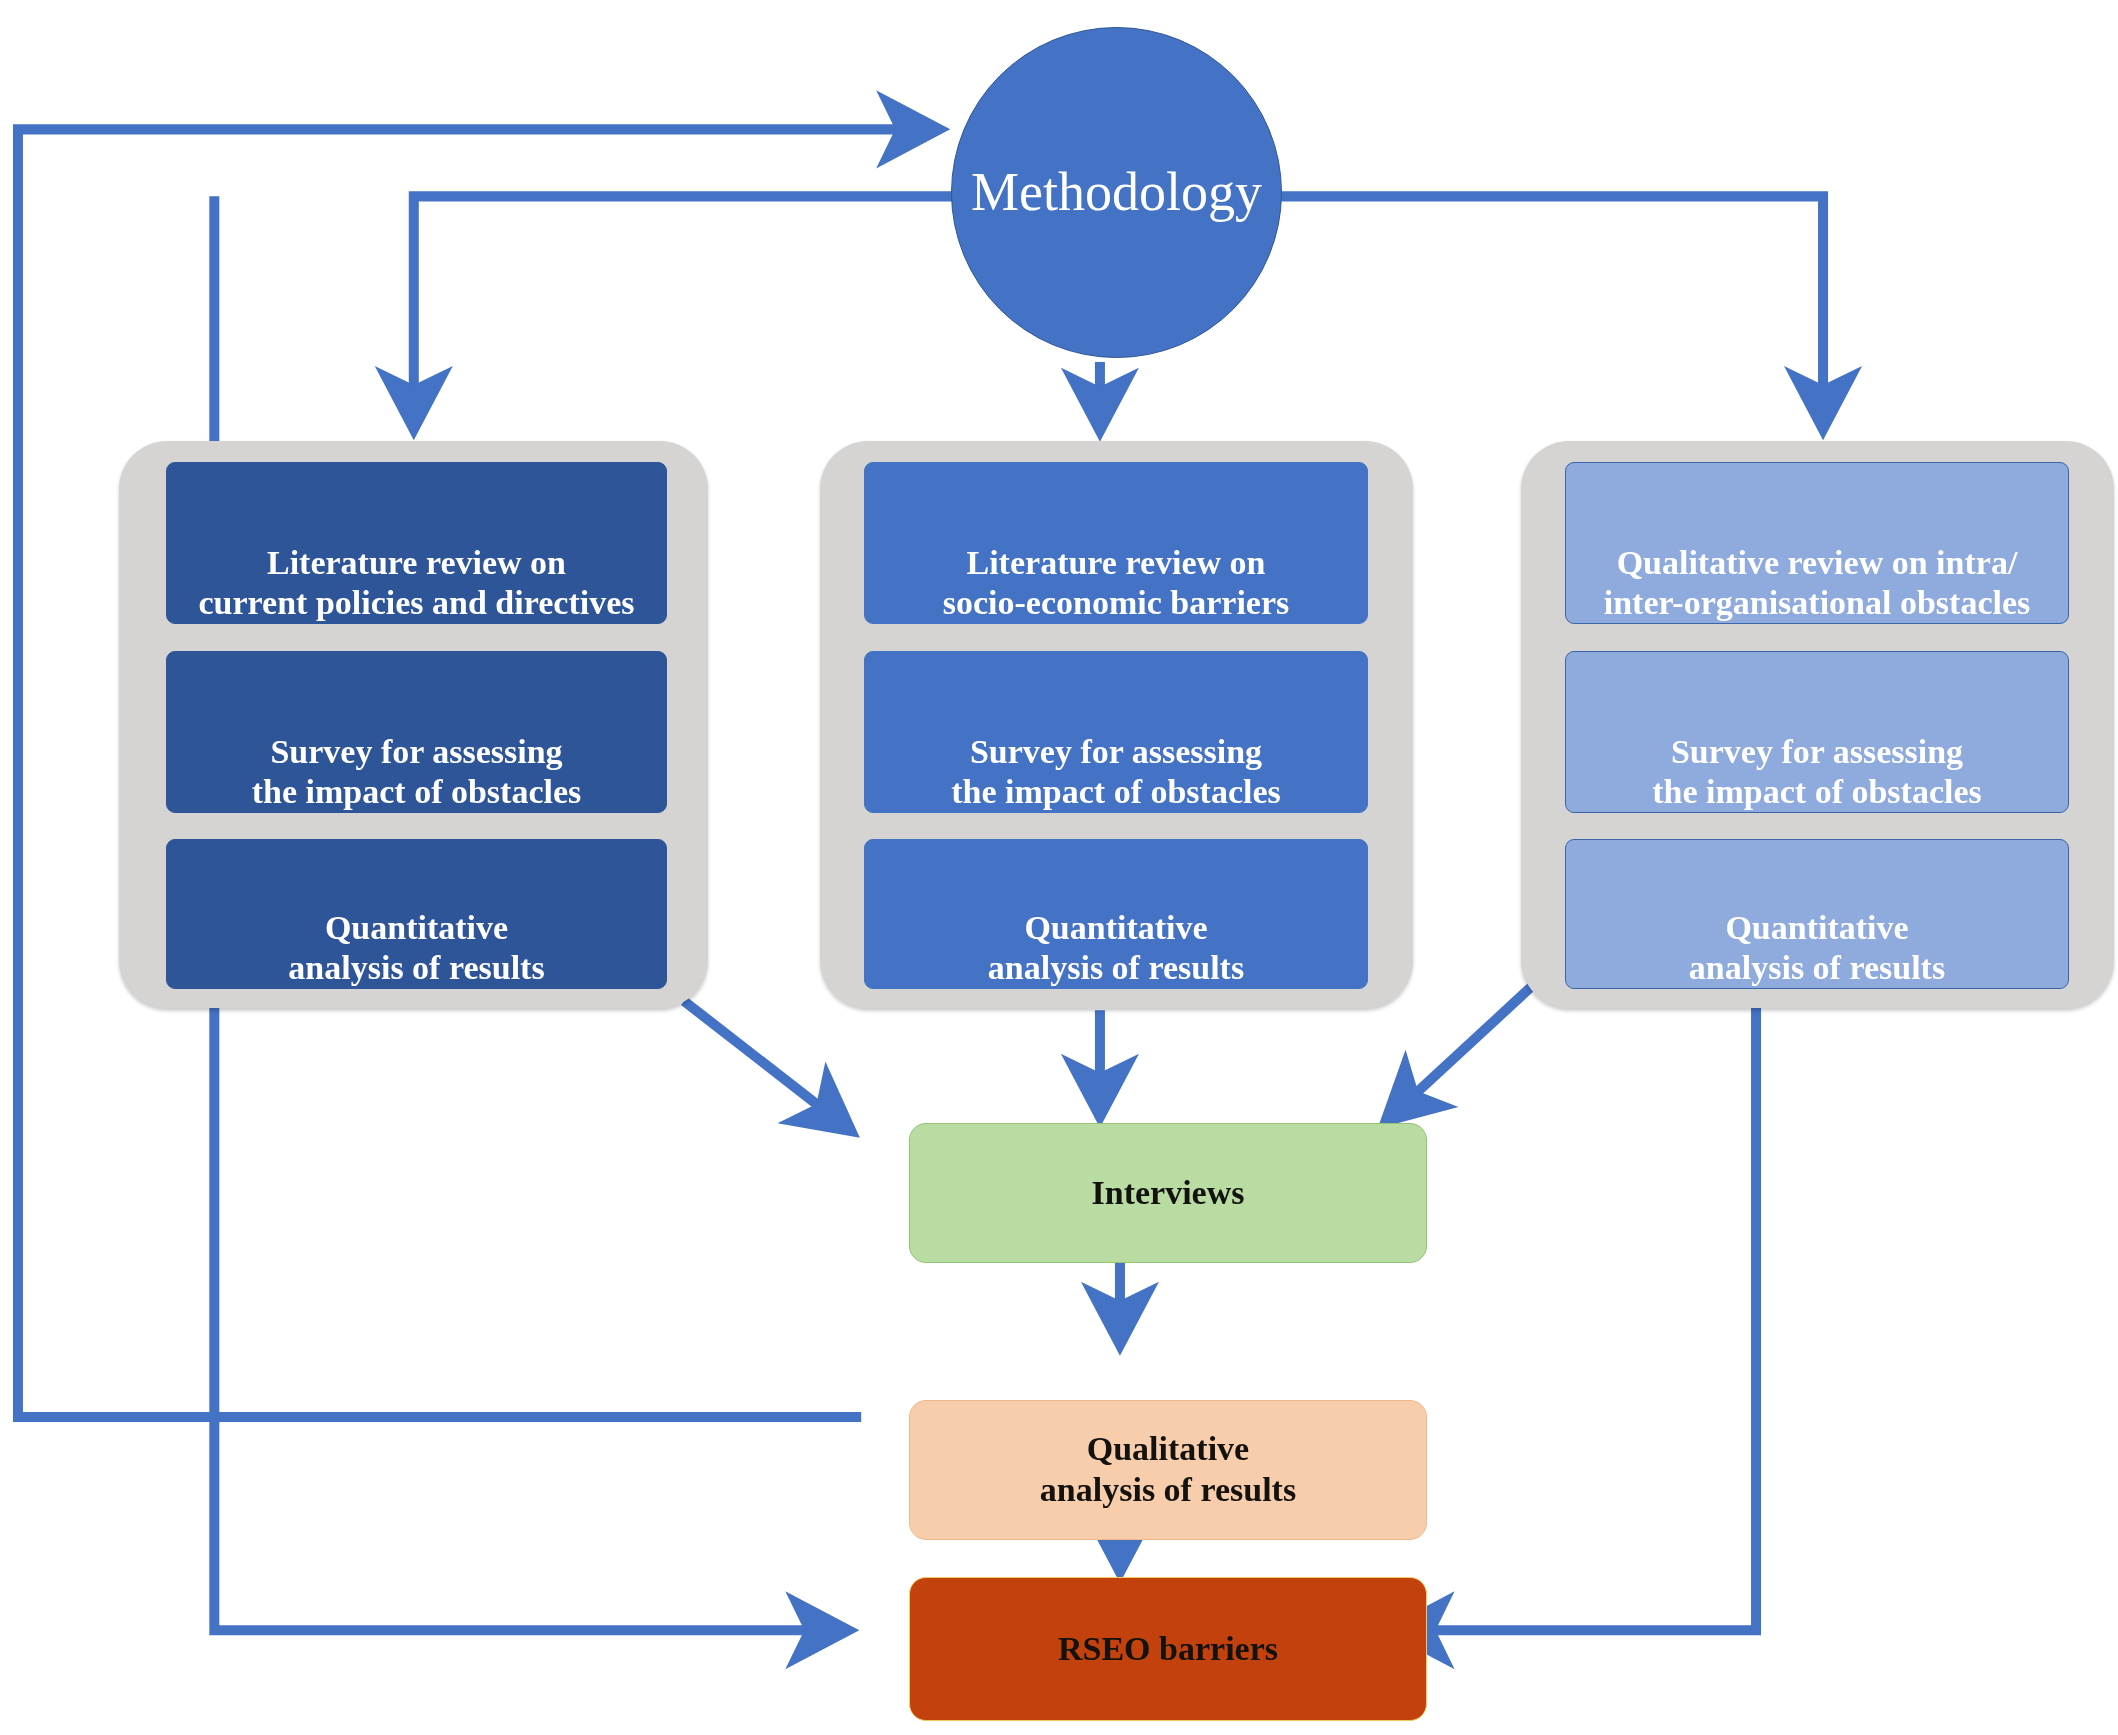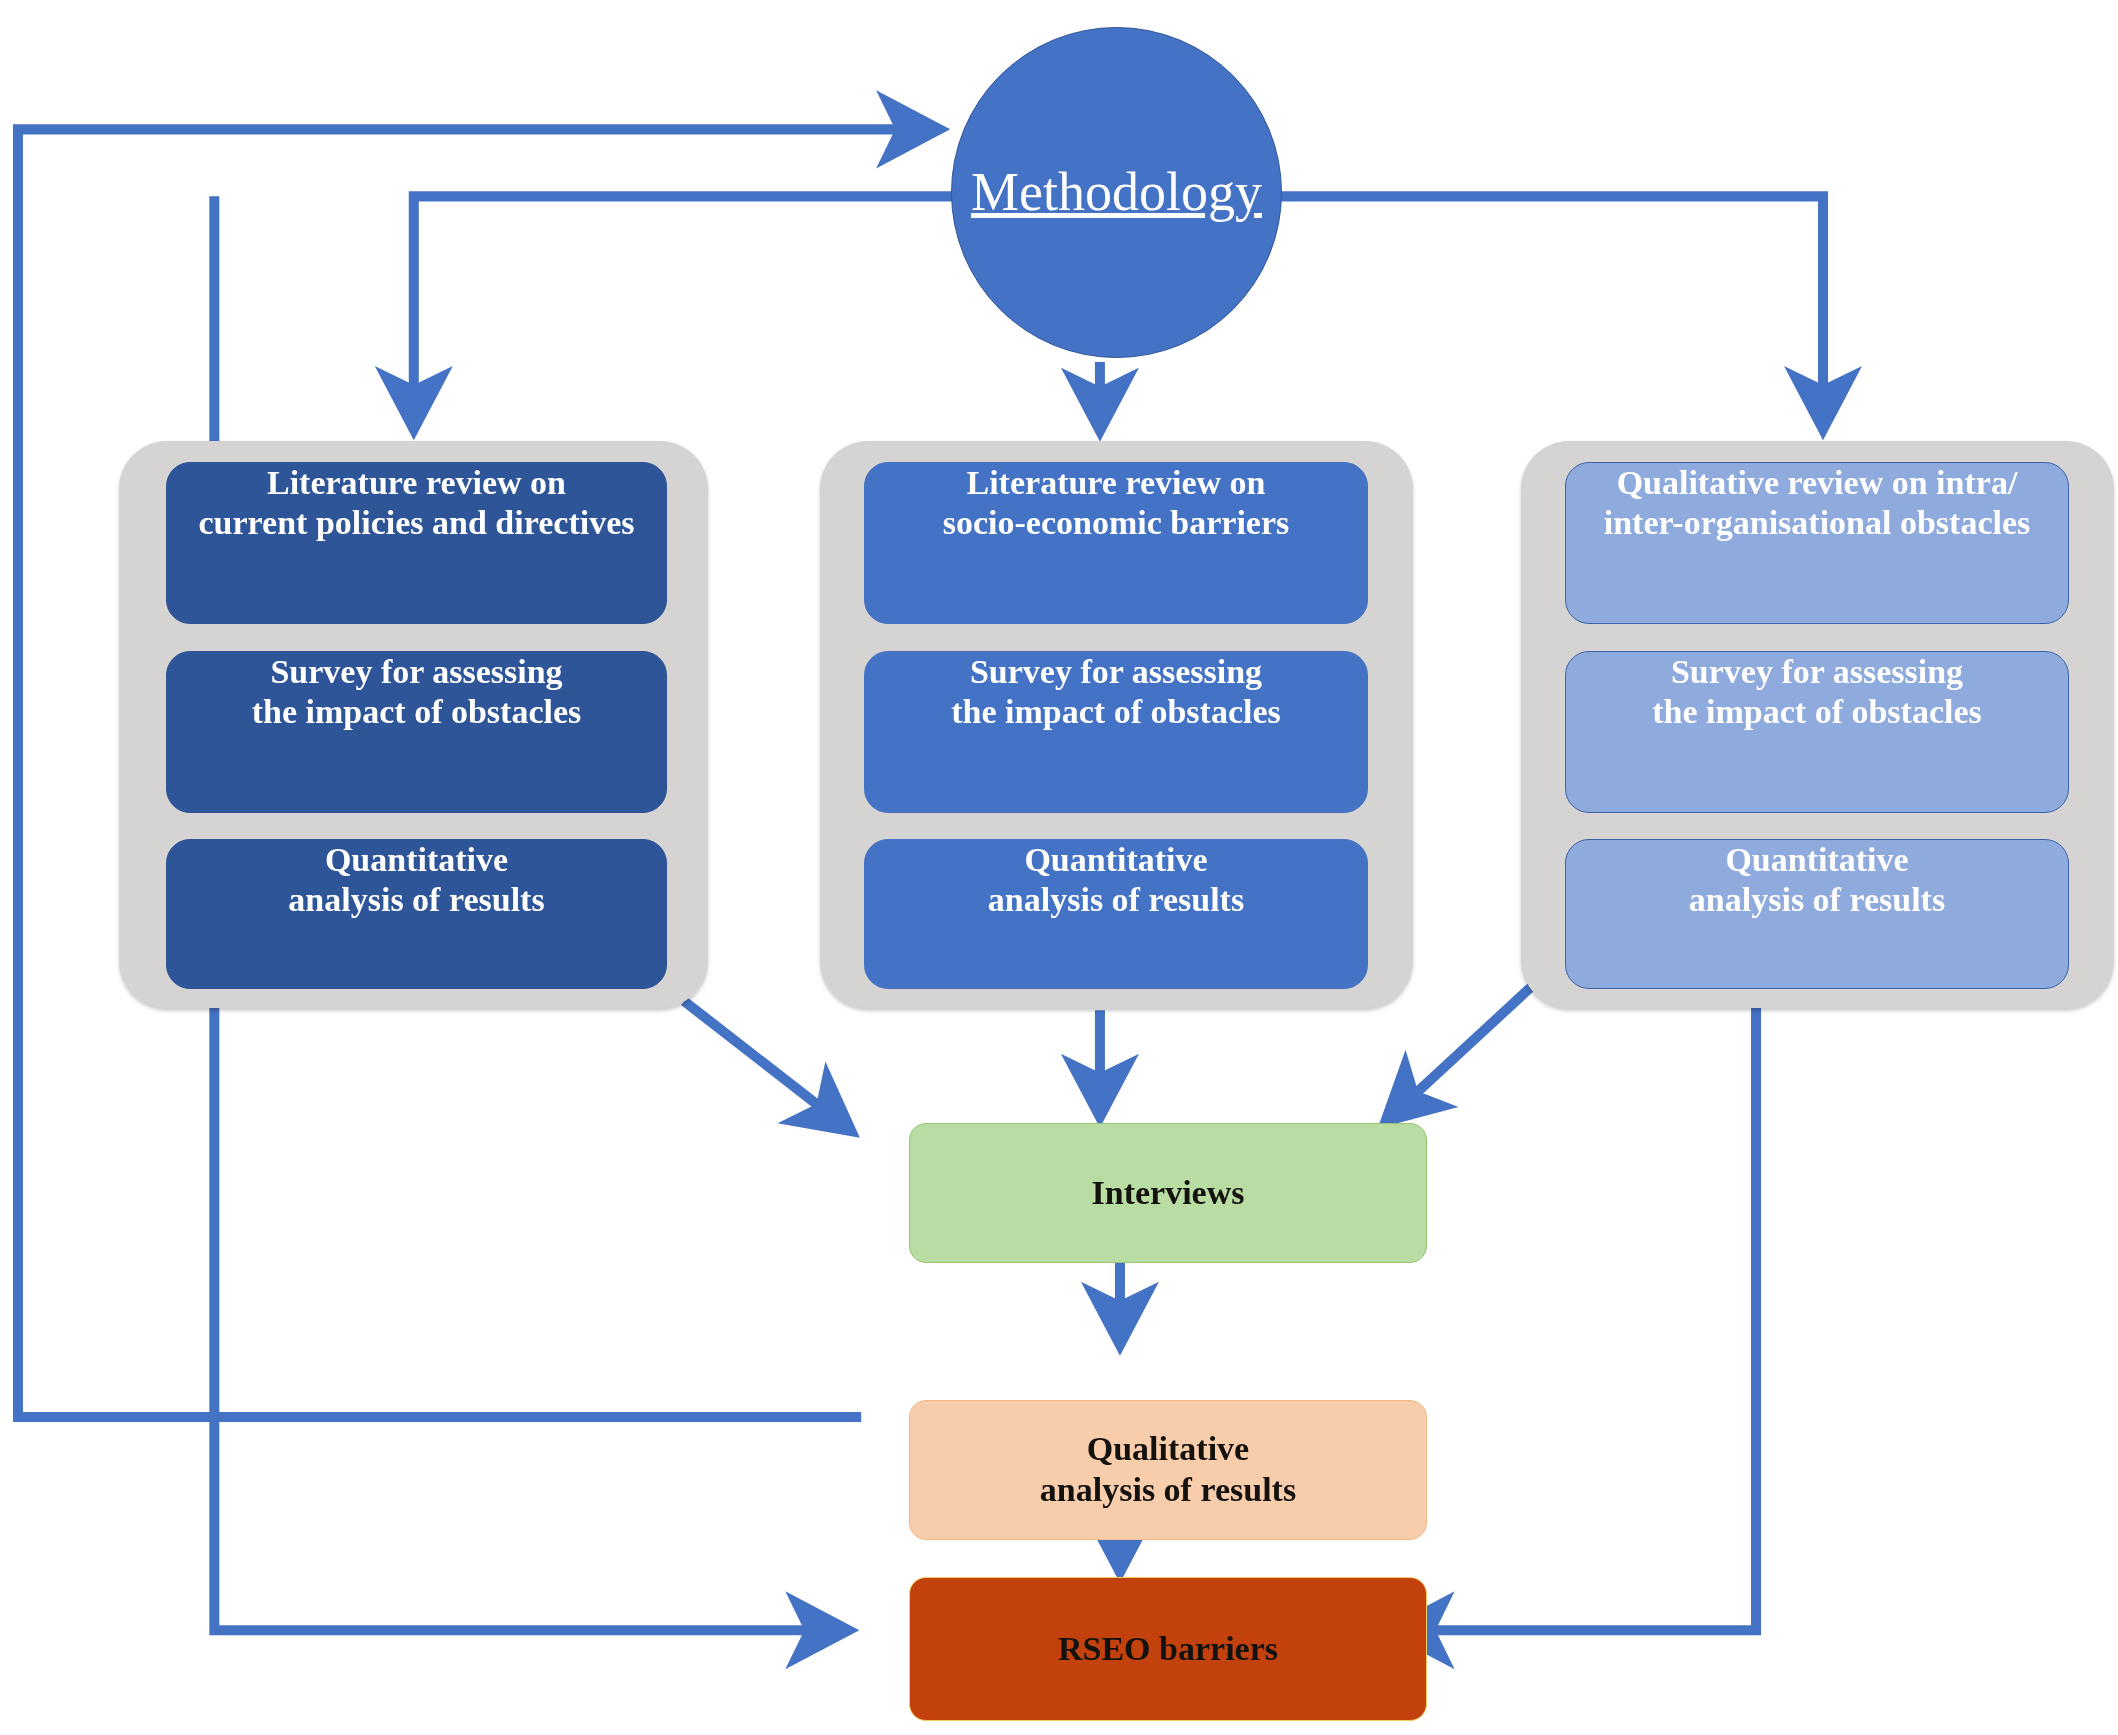--- a/index.html
+++ b/index.html
@@ -4,29 +4,29 @@
 <style>
   html,body{margin:0;padding:0;background:#ffffff;}
   body{font-family:"Liberation Serif","DejaVu Serif",serif;}
   #canvas{position:relative;width:2119px;height:1735px;background:#ffffff;overflow:hidden;}
   #edges{position:absolute;left:0;top:0;width:2119px;height:1735px;}
 
   .circle-node{
     position:absolute;border-radius:50%;
     display:flex;align-items:center;justify-content:center;
     color:#ffffff;text-align:center;line-height:1.15;
-    border:1.5px solid #2e5597;box-sizing:border-box;text-decoration:underline;
+    border:1.5px solid #2e5597;box-sizing:border-box;
   }
   .group-box{
     position:absolute;background:#d6d4d2;border-radius:48px;
     box-shadow:0 2.3px 3.9px rgba(0,0,0,0.20);box-sizing:border-box;
   }
   .step-box{
-    position:absolute;border-radius:24px;
-    display:flex;align-items:flex-start;justify-content:center;
+    position:absolute;border-radius:9px;
+    display:flex;align-items:flex-end;justify-content:center;
     color:#ffffff;text-align:center;line-height:1.18;
     box-sizing:border-box;
   }
   .plain-box{
     position:absolute;border-radius:17px;
     display:flex;align-items:center;justify-content:center;
     text-align:center;line-height:1.20;color:#14120f;
     box-sizing:border-box;
     margin-left:48px;
   }

